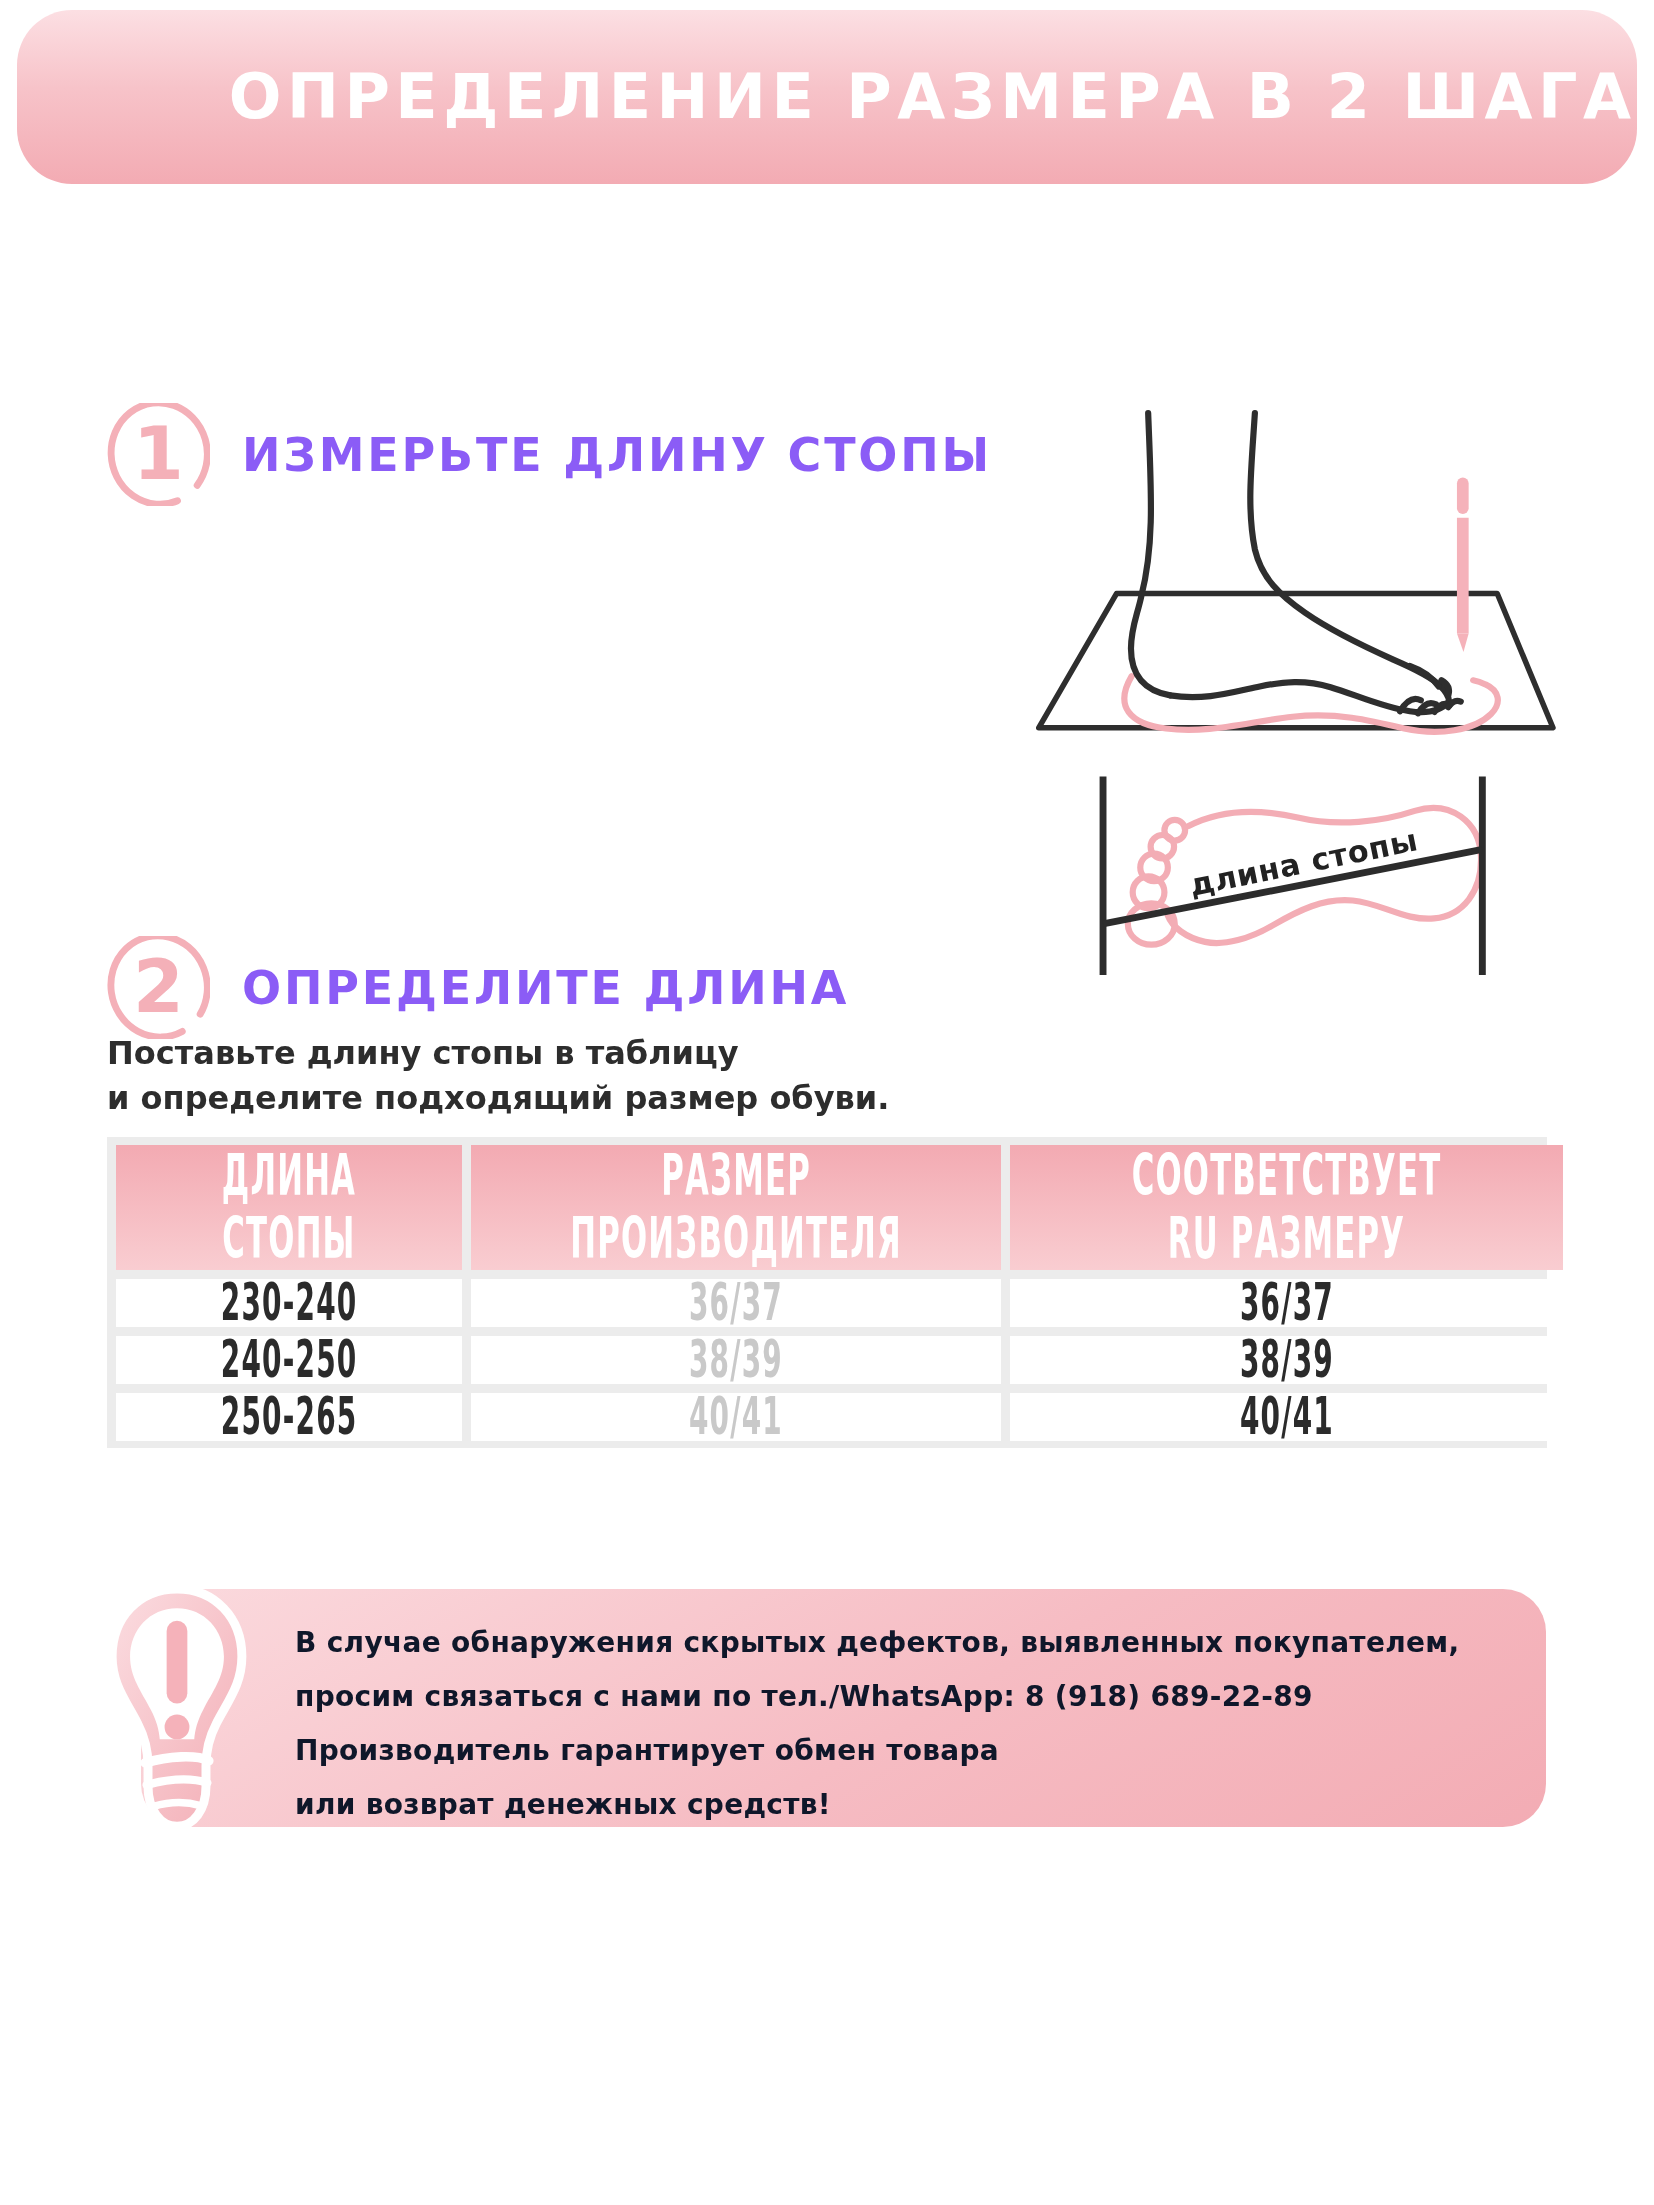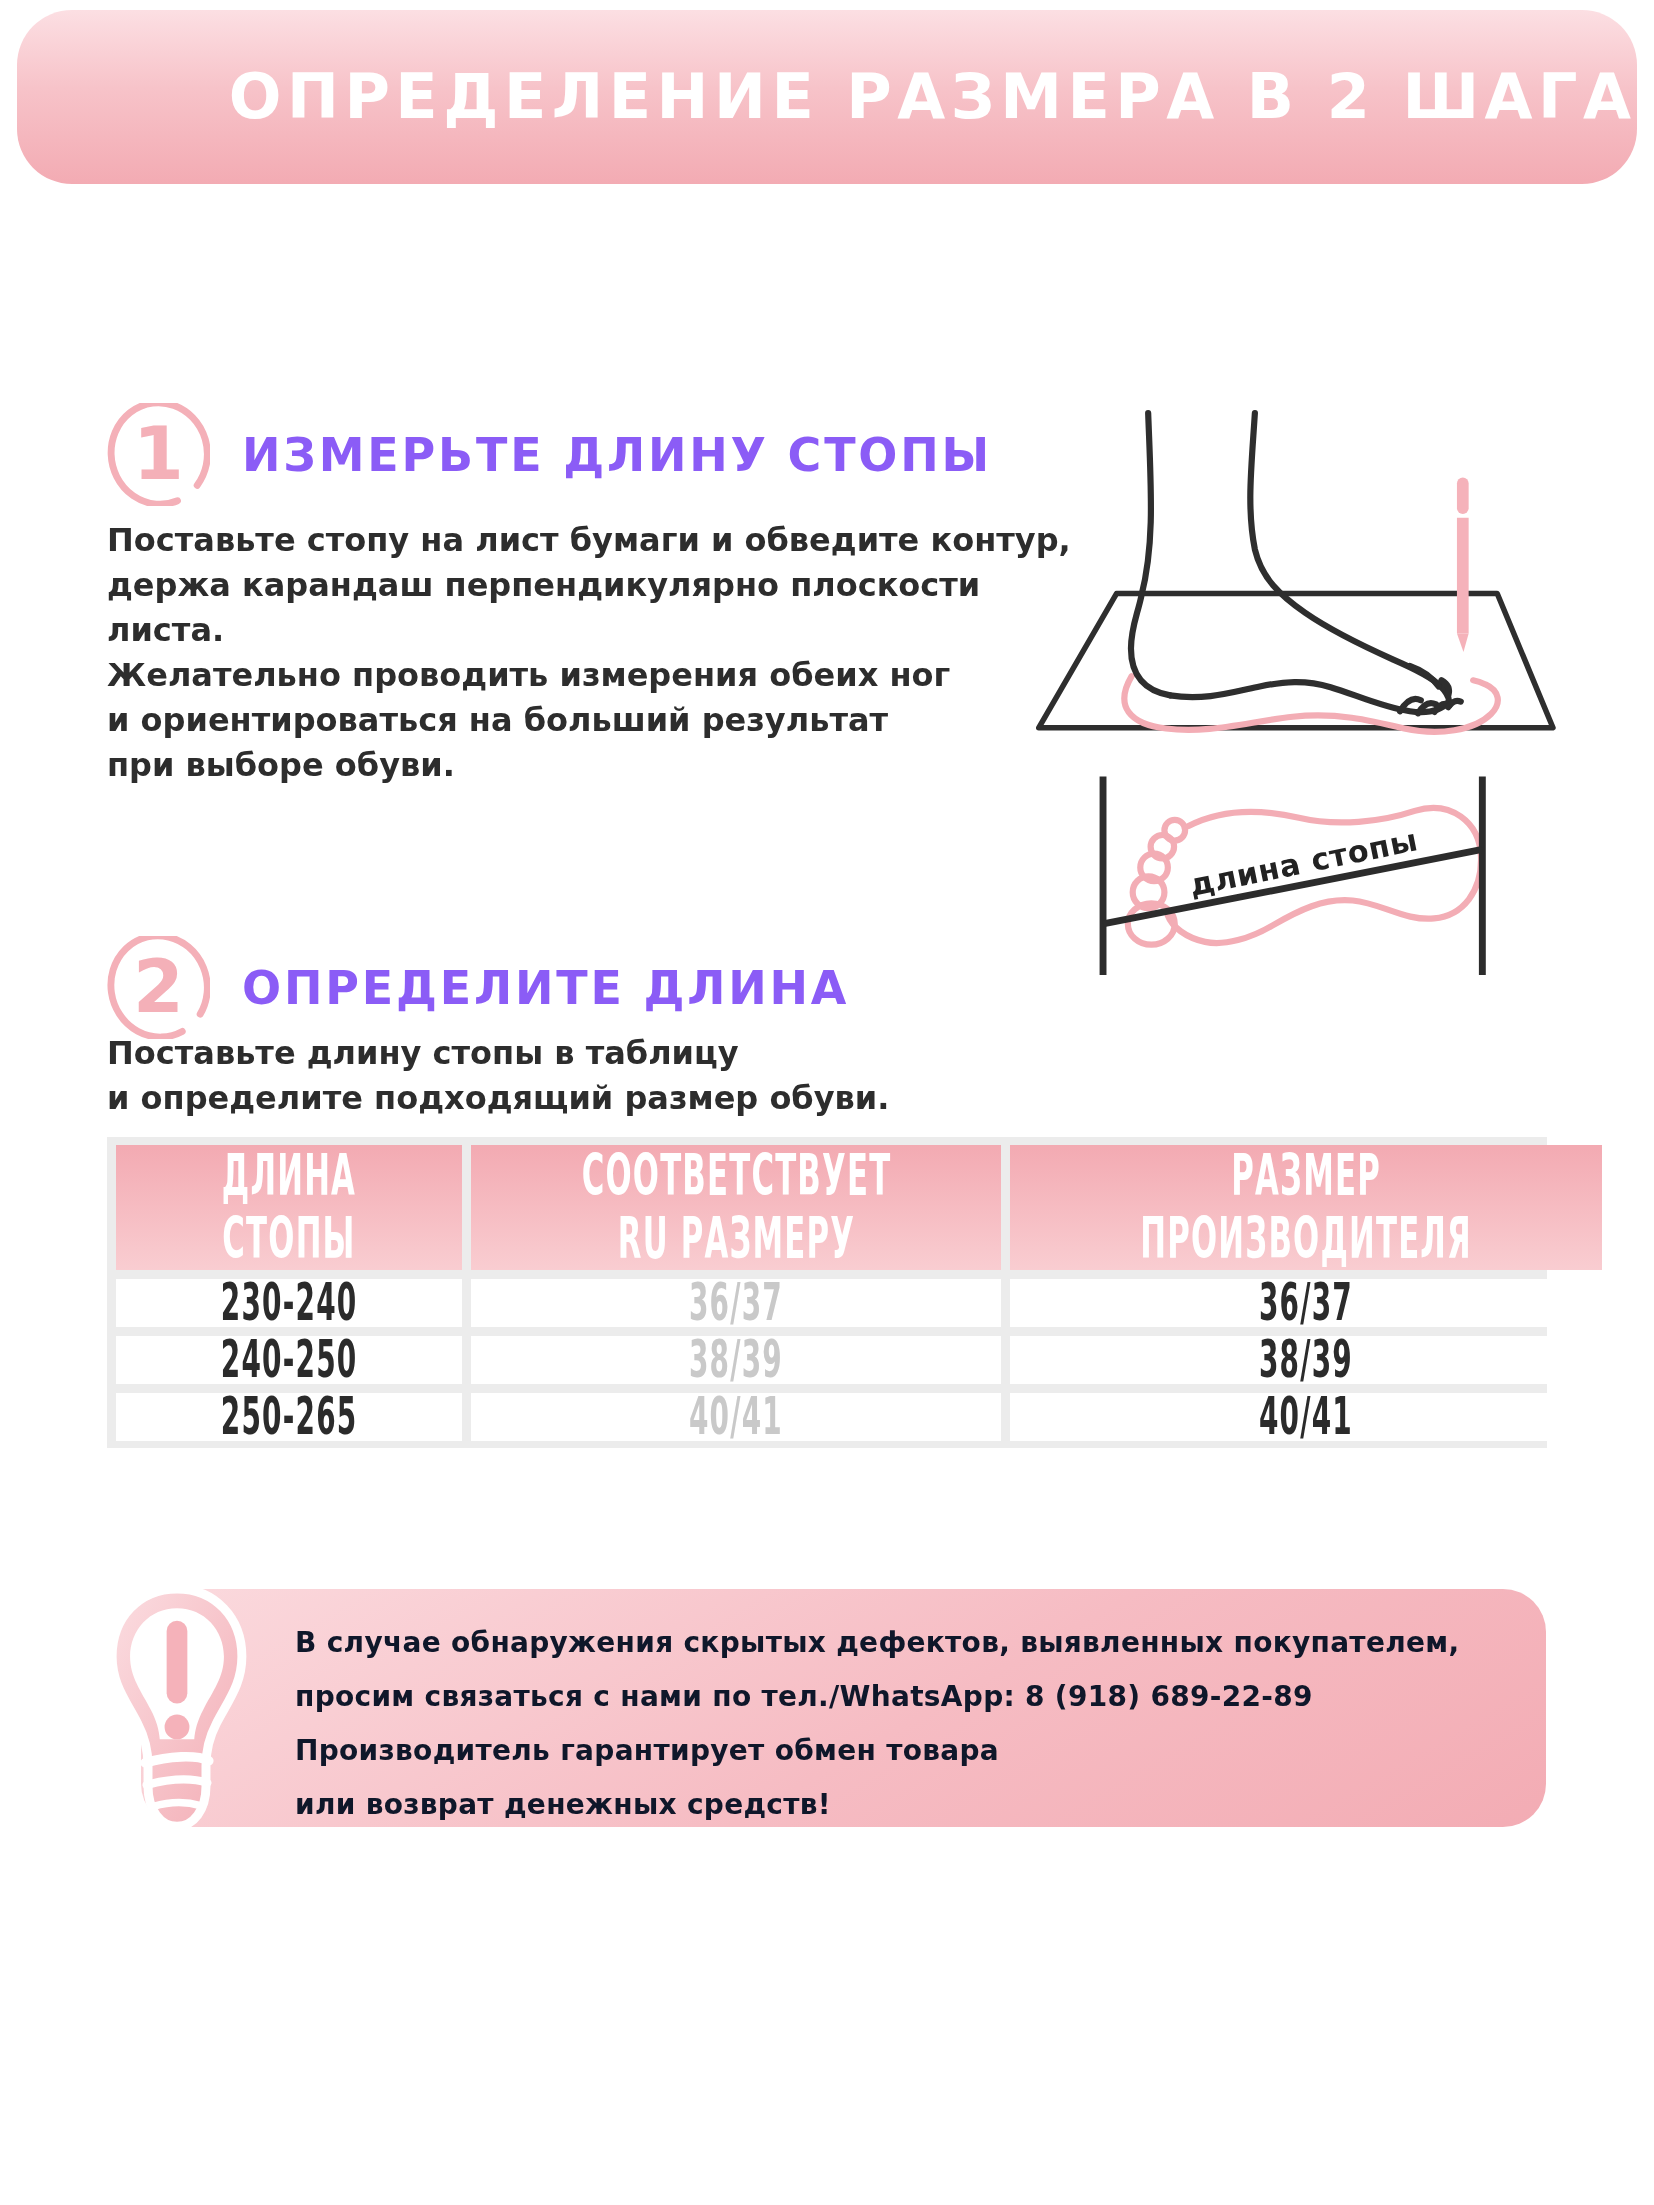--- a/index.html
+++ b/index.html
@@ -101,25 +101,20 @@
   <div class="step-row" id="step1-row">
     <div class="badge">
       <svg width="103" height="103" viewBox="0 0 150 150">
         <path d="M93.1,145.5 A70,74 0 1 1 124.5,127.3" fill="none" stroke="#f4b0b8" stroke-width="10" stroke-linecap="round" transform="rotate(-8 75 75)"></path>
       </svg>
       <span class="badge-num">1</span>
     </div>
     <div class="step-title">ИЗМЕРЬТЕ ДЛИНУ СТОПЫ</div>
   </div>
 
-  <div class="body-text" id="step1-body">Поставьте стопу на лист бумаги и обведите контур,
-держа карандаш перпендикулярно плоскости листа.
-Желательно проводить измерения обеих ног
-и ориентироваться на больший результат
-при выборе обуви.</div>
 
   <svg id="illus1" width="537" height="331" viewBox="0 0 780 480">
 
     <polygon points="130,272 683,272 764,467 17,467" fill="#ffffff" stroke="#2e2e2e" stroke-width="8" stroke-linejoin="round"></polygon>
 
     <path class="pinkline" d="M152,392 C126,436 150,462 202,468 C264,476 322,458 386,451
              C448,444 498,456 548,468 C598,479 650,471 674,447
              C690,431 686,413 666,404 C660,401 654,399 648,398"></path>
 
     <g>
@@ -174,26 +169,26 @@
   </div>
 
   <div class="body-text" id="step2-body">Поставьте длину стопы в таблицу
 и определите подходящий размер обуви.</div>
 
   <div class="size-table" id="size-table">
     <div class="th">
       <span class="cond">ДЛИНА СТОПЫ</span>
     </div>
     <div class="th">
+      <span class="cond">РАЗМЕР
+ПРОИЗВОДИТЕЛЯ</span>
+    </div>
+    <div class="th">
       <span class="cond">СООТВЕТСТВУЕТ
 RU РАЗМЕРУ</span>
-    </div>
-    <div class="th">
-      <span class="cond">РАЗМЕР
-ПРОИЗВОДИТЕЛЯ</span>
     </div>
   <div class="td">
         <span class="cond">230-240</span>
       </div>
       <div class="td gray">
         <span class="cond">36/37</span>
       </div>
       <div class="td">
         <span class="cond">36/37</span>
       </div>

